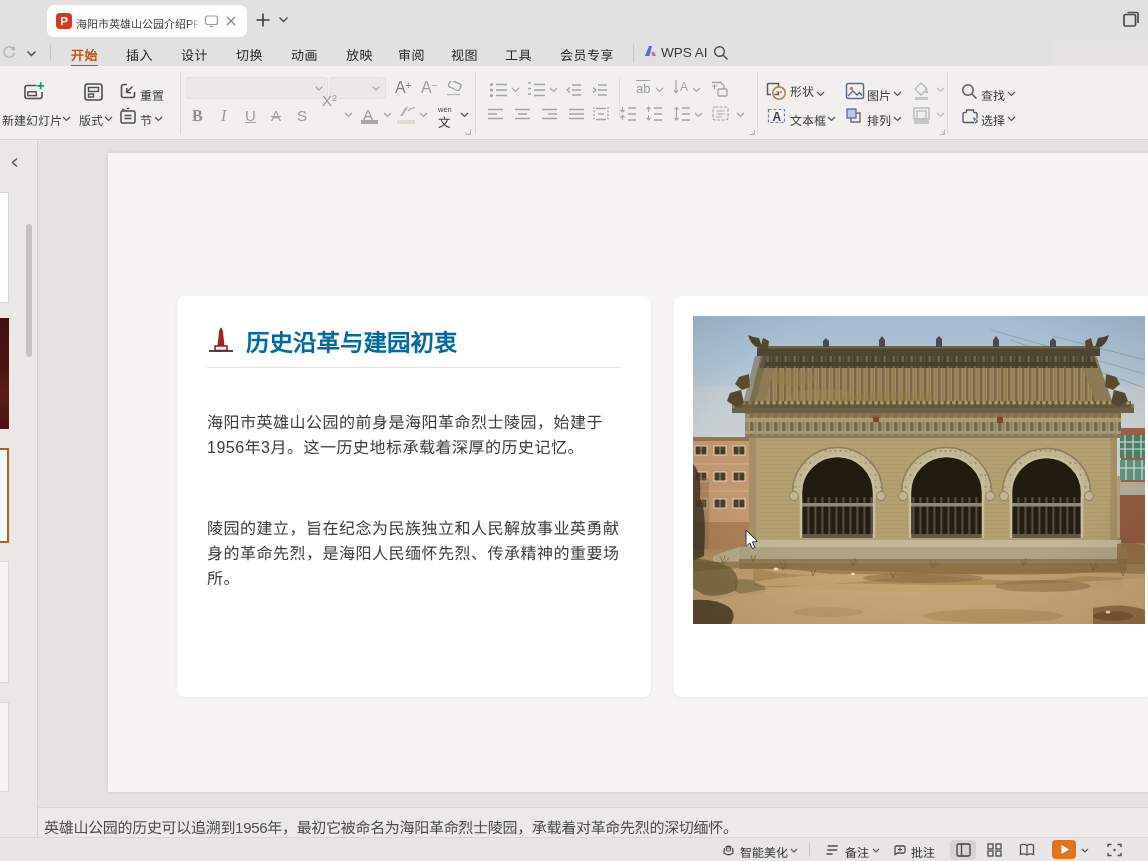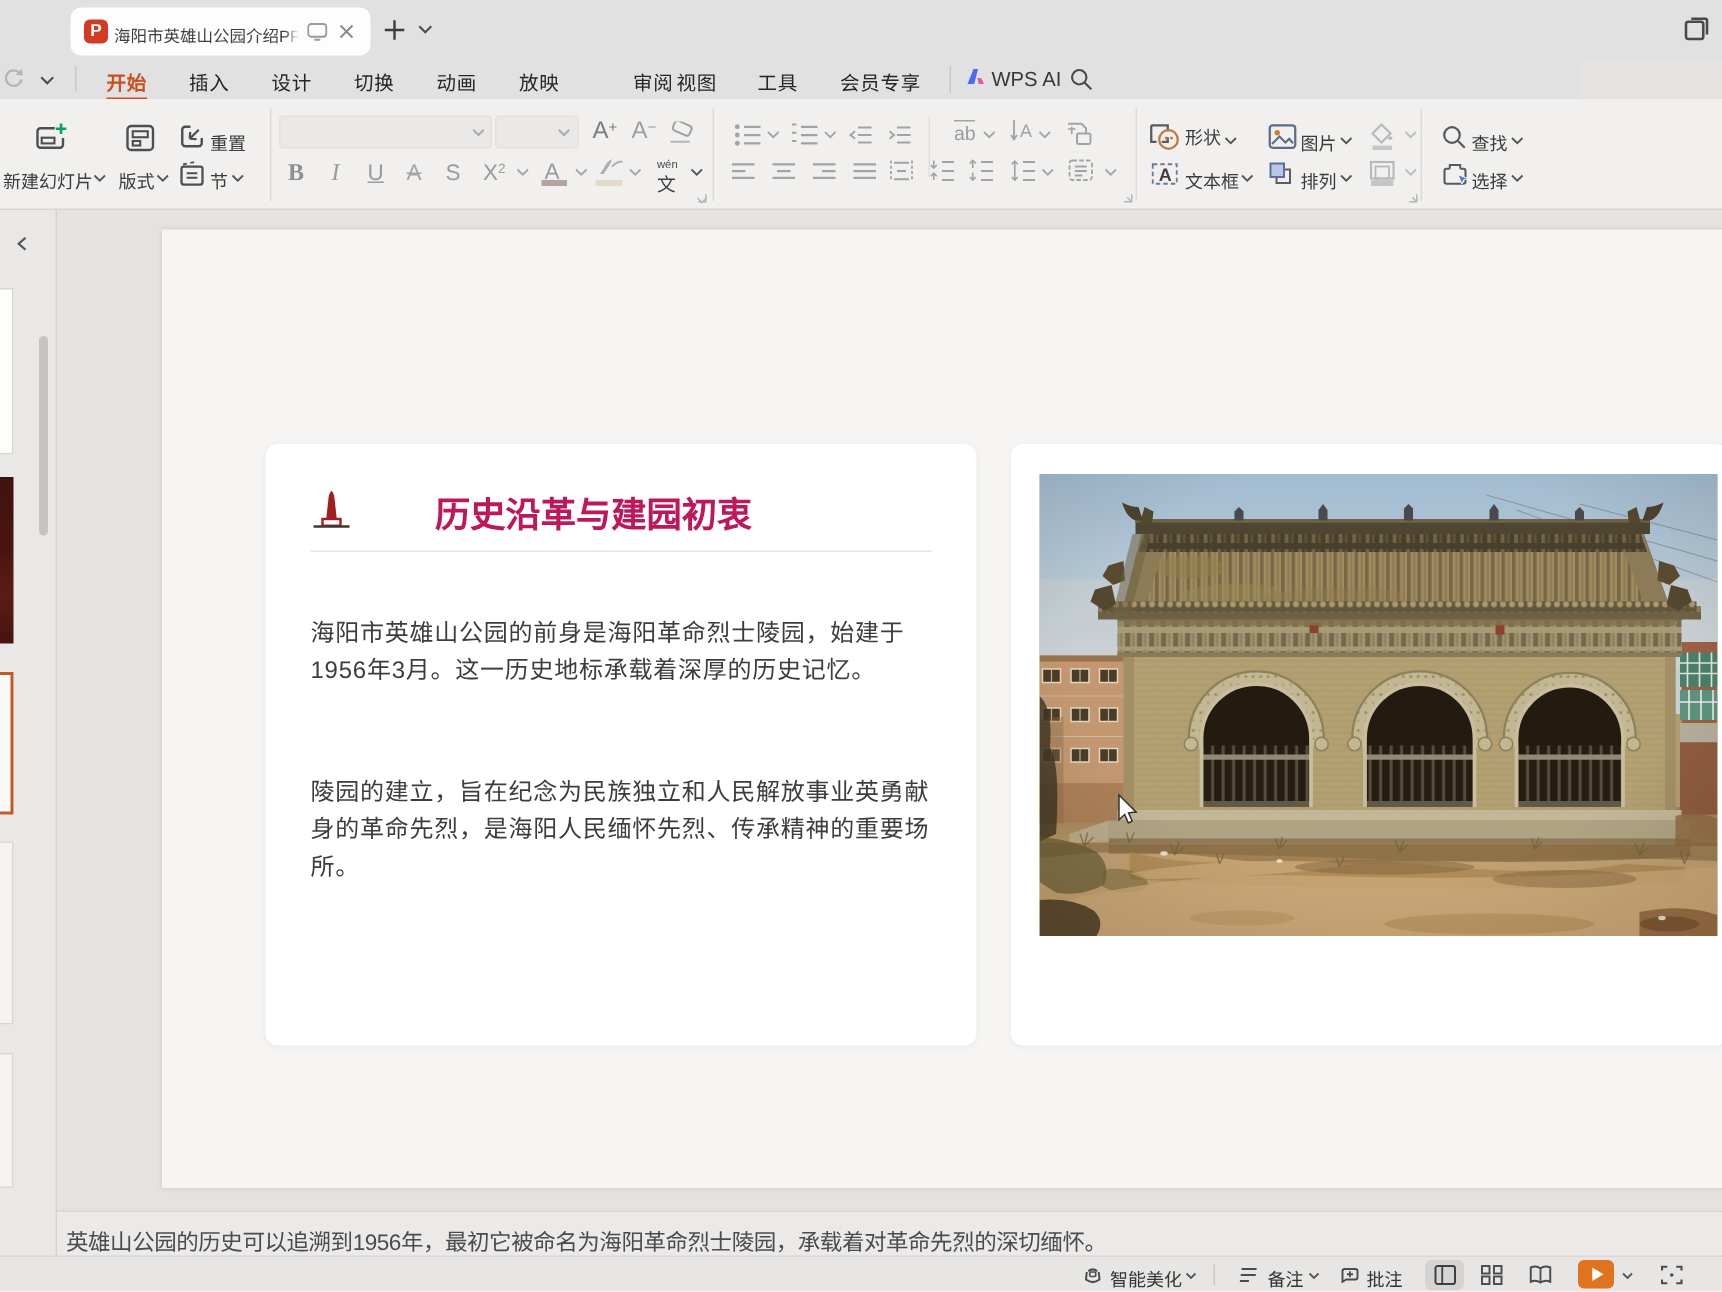--- a/index.html
+++ b/index.html
@@ -32,21 +32,21 @@
 .thumb { position:absolute; left:-2px; width:11px; }
 #scrollv { position:absolute; left:26px; top:84px; width:6px; height:133px; background:#c6c4c3; border-radius:3px; }
 
 
 #editor { position:absolute; left:39px; top:140px; width:1109px; height:667px; background:#e5e3e1; }
 #canvas { position:absolute; left:69px; top:13px; width:1085px; height:639px; background:#f6f5f3; box-shadow:0 0 4px rgba(0,0,0,0.12); }
 #slidetitle { position:absolute; left:71px; top:51px; font-size:45px; font-weight:bold; color:#991c1b; letter-spacing:-2.4px; white-space:nowrap; }
 .card { position:absolute; top:143px; height:401px; background:#ffffff; border-radius:8px; box-shadow:0 1px 4px rgba(0,0,0,0.05); }
 #card1 { left:69px; width:474px; }
 #card2 { left:566px; width:478px; }
-#c1head { position:absolute; left:69px; top:28px; font-size:23.5px; font-weight:bold; color:#be185d;margin-left:44px; }
+#c1head { position:absolute; left:69px; top:28px; font-size:23.5px; font-weight:bold; color:#0369a1; }
 #c1line { position:absolute; left:30px; top:71px; width:414px; height:1px; background:#e4e4e4; }
 .para { position:absolute; left:30px; width:416px; font-size:16px; letter-spacing:0.5px; line-height:25.2px; color:#3d3d3d; }
 #caption { position:absolute; left:19px; top:354px; width:452px; text-align:center; font-size:14px; color:#979797; }
 
 
 #notesbar { position:absolute; left:38px; top:807px; width:1110px; height:30px; background:#eceAe9; border-top:1px solid #d8d6d5; }
 #notesbar span { position:absolute; left:6px; top:8px; font-size:15px; letter-spacing:-0.3px; color:#4c4c4c; }
 #statusbar { position:absolute; left:0; top:837px; width:1148px; height:24px; background:#e7e6e5; border-top:1px solid #dAd8d7; }
 .sitem { position:absolute; top:5px; font-size:12px; color:#333; white-space:nowrap; }
 </style>
@@ -87,21 +87,21 @@
     <svg class="abs" style="left:26px;top:10px" width="11" height="8" viewBox="0 0 11 8">
         <path d="M1.5 1.5 L5.5 5.5 L9.5 1.5" fill="none" stroke="#4c4c4c" stroke-width="1.4"></path>
       </svg>
     <div class="abs" style="left:50px;top:4px;width:1px;height:17px;background:#c8c7c6"></div>
     <div class="mi active" style="left:71px">开始</div>
     <div class="mi" style="left:126px">插入</div>
     <div class="mi" style="left:181px">设计</div>
     <div class="mi" style="left:236px">切换</div>
     <div class="mi" style="left:291px">动画</div>
     <div class="mi" style="left:346px">放映</div>
-    <div class="mi" style="left:422px">审阅</div>
+    <div class="mi" style="left:398px">审阅</div>
     <div class="mi" style="left:451px">视图</div>
     <div class="mi" style="left:505px">工具</div>
     <div class="mi" style="left:560px">会员专享</div>
     <div id="mi-underline"></div>
     <div class="abs" style="left:633px;top:4px;width:1px;height:18px;background:#c8c7c6"></div>
 
     <div class="abs" style="left:661px;top:5px;font-size:13.5px;color:#383838">WPS AI</div>
     <svg class="abs" style="left:644px;top:5px" width="15" height="13" viewBox="0 0 15 13">
         <path d="M1 11 L5 1 L8 1 L5.5 11 Z" fill="#4a6cf0"></path>
         <path d="M7.5 7 L10 7 L12 11 L8.5 11 Z" fill="#e2579f"></path>
@@ -170,21 +170,21 @@
       <svg class="abs" style="left:445px;top:15px" width="18" height="15" viewBox="0 0 18 15">
         <rect x="4" y="1" width="12" height="7" rx="2" fill="none" stroke="#9e9e9e" stroke-width="1.3" transform="rotate(24 10 4)"></rect>
         <path d="M2 13.5 h13" stroke="#b5b5b5" stroke-width="1.3"></path>
       </svg>
 
       <div class="abs" style="left:192px;top:41px;font-size:16px;font-weight:bold;color:#8f8f8f;font-family:'Liberation Serif',serif">B</div>
       <div class="abs" style="left:221px;top:41px;font-size:16px;font-style:italic;color:#9b9b9b;font-family:'Liberation Serif',serif">I</div>
       <div class="abs" style="left:245px;top:41px;font-size:15px;color:#9b9b9b;text-decoration:underline">U</div>
       <div class="abs" style="left:271px;top:41px;font-size:15px;color:#a5a5a5;text-decoration:line-through">A</div>
       <div class="abs" style="left:297px;top:41px;font-size:15px;color:#9b9b9b">S</div>
-      <div class="abs" style="left:322px;top:41px;font-size:15px;color:#9b9b9b">X<span style="font-size:9px;vertical-align:5px">2</span></div>
+      <div class="abs" style="left:322px;top:26px;font-size:15px;color:#9b9b9b">X<span style="font-size:9px;vertical-align:5px">2</span></div>
       <svg class="abs" style="left:344px;top:46px" width="9" height="6" viewBox="0 0 9 6">
           <path d="M1 1 L4.5 4.5 L8 1" fill="none" stroke="#a5a5a5" stroke-width="1.2"></path>
         </svg>
       <div class="abs" style="left:363px;top:40px;font-size:15px;color:#9b9b9b">A</div>
       <div class="abs" style="left:361px;top:54px;width:17px;height:4px;background:#b3a4a0"></div>
       <svg class="abs" style="left:383px;top:46px" width="9" height="6" viewBox="0 0 9 6">
           <path d="M1 1 L4.5 4.5 L8 1" fill="none" stroke="#a5a5a5" stroke-width="1.2"></path>
         </svg>
       <svg class="abs" style="left:398px;top:38px" width="20" height="14" viewBox="0 0 20 14">
           <path d="M2 12 L7 4 L10 2 L9 5 L4.5 12 Z" fill="#b0b0b0"></path>

